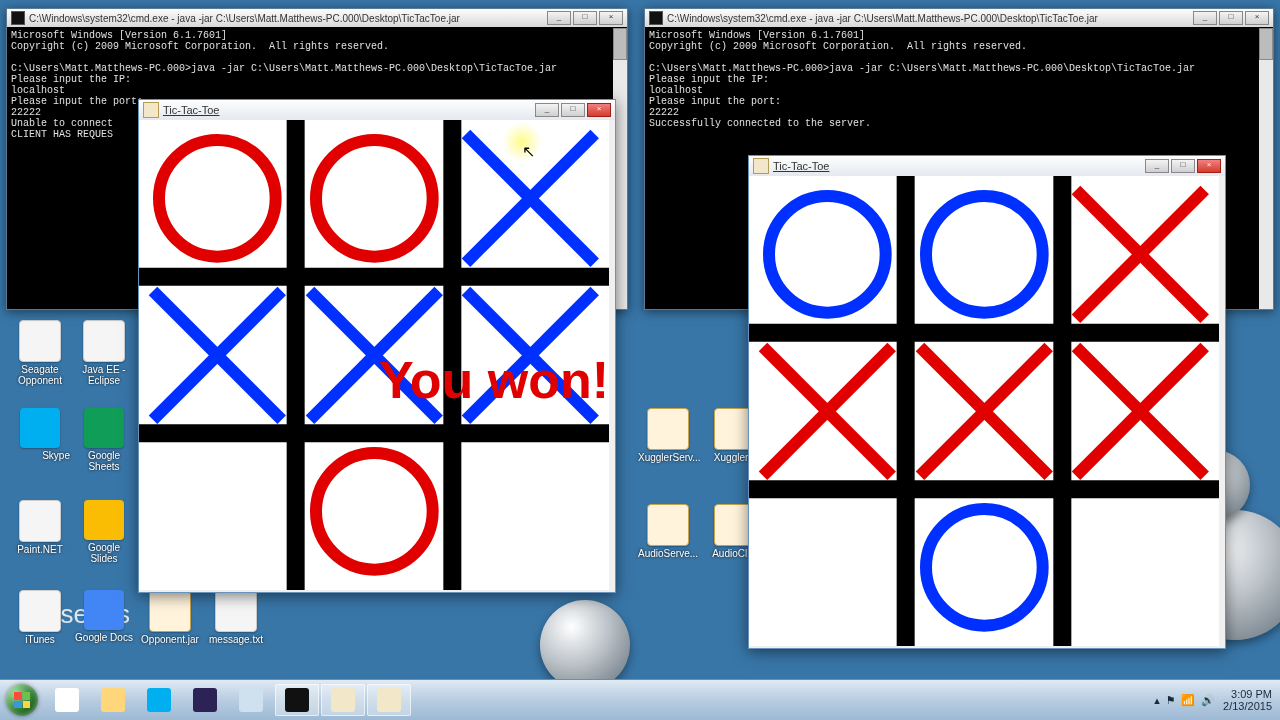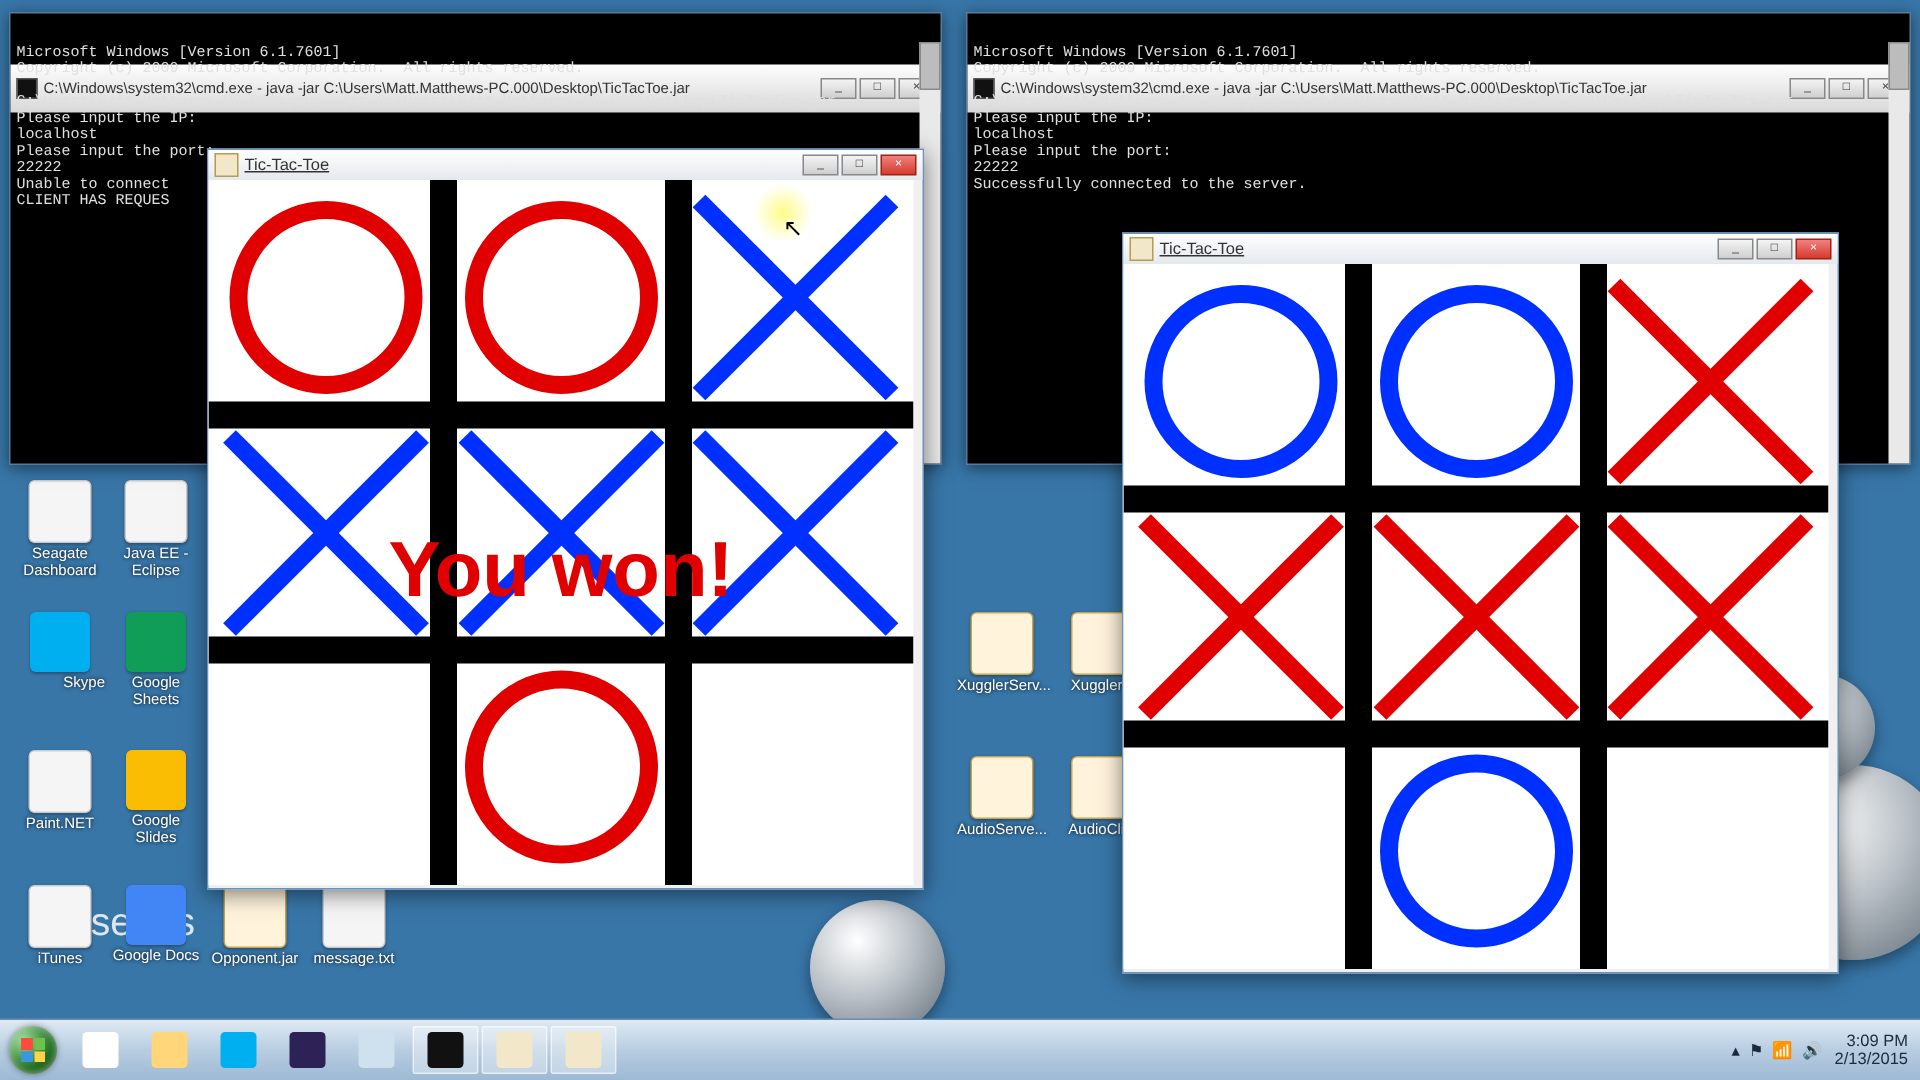--- a/index.html
+++ b/index.html
@@ -9,39 +9,39 @@
 .dicon{position:absolute;width:60px;text-align:center;color:#fff;font-size:10px;text-shadow:0 0 3px #000;}
 .dicon .ibox{width:40px;height:40px;margin:0 auto 2px;border-radius:4px;background:#fff;position:relative;box-shadow:0 1px 2px rgba(0,0,0,.3);}
 .dicon .ibox.sky{background:#00aff0;}
 .dicon .ibox.gr{background:#0f9d58;}
 .dicon .ibox.yel{background:#fbbc04;}
 .dicon .ibox.blue{background:#4285f4;}
 .dicon .ibox.wht{background:#f5f5f5;border:1px solid #ccc;}
 .dicon .ibox.jar{background:#fff3dc;border:1px solid #c9a24d;}
 
 .termwin{position:absolute;background:#000;border:1px solid #5a7a9a;box-shadow:0 2px 10px rgba(0,0,0,.5);}
-.termwin .titlebar{height:32px;background:linear-gradient(#fdfdfd,#d8d8d8);display:flex;align-items:center;padding:0 4px;font-size:10px;color:#333;margin-top:34px;}
+.termwin .titlebar{height:18px;background:linear-gradient(#fdfdfd,#d8d8d8);display:flex;align-items:center;padding:0 4px;font-size:10px;color:#333;}
 .termwin .titlebar .cmdicon{width:12px;height:12px;background:#111;border:1px solid #555;margin-right:4px;}
 .termwin .titlebar .title{flex:1;white-space:nowrap;overflow:hidden;text-overflow:ellipsis;}
 .termwin .winbtns{display:flex;gap:2px;}
 .termwin .winbtn{width:22px;height:12px;background:linear-gradient(#f4f4f4,#cfcfcf);border:1px solid #888;font-size:8px;text-align:center;line-height:10px;}
 .termwin .termbody{position:absolute;left:0;right:0;top:19px;bottom:0;padding:2px 4px;color:#e0e0e0;font-family:"Lucida Console","Courier New",monospace;font-size:10px;white-space:pre-wrap;line-height:11px;overflow:hidden;}
 .termwin .vscroll{position:absolute;right:0;top:19px;bottom:0;width:14px;background:#e9e9e9;}
 .termwin .vscroll .thumbtop{position:absolute;top:0;left:0;right:0;height:30px;background:#bcbcbc;border:1px solid #8a8a8a;}
 
 .gamewin{position:absolute;background:#f0f0f0;border:1px solid #6893bd;box-shadow:0 3px 14px rgba(0,0,0,.5);}
 .gamewin .gtitle{height:20px;background:linear-gradient(#fefefe,#e4e9ef);display:flex;align-items:center;padding:0 4px;font-size:11px;color:#333;}
 .gamewin .gtitle .gicon{width:14px;height:14px;background:#f2e8c9;border:1px solid #b69b53;margin-right:4px;}
 .gamewin .gtitle .gt{flex:1;text-decoration:underline;}
 .gamewin .gtitle .winbtn{width:22px;height:12px;background:linear-gradient(#f4f4f4,#cfcfcf);border:1px solid #888;font-size:8px;text-align:center;line-height:10px;margin-left:2px;}
 .gamewin .gtitle .winbtn.red{background:linear-gradient(#f08080,#d43c2d);color:#fff;border-color:#a02015;}
 .board{position:relative;background:#fff;}
 .grid line{stroke:#000;stroke-width:18;}
 .mark{position:absolute;}
-.msg{position:absolute;left:0;right:0;text-align:center;font-weight:bold;font-family:Arial,sans-serif;pointer-events:none;}
+.msg{position:absolute;left:0;right:0;text-align:right;font-weight:bold;font-family:Arial,sans-serif;pointer-events:none;}
 
 .curspot{position:absolute;width:40px;height:40px;border-radius:50%;background:radial-gradient(#fffb8a 0%,rgba(255,251,138,.0) 70%);pointer-events:none;}
 .cursor{position:absolute;font-size:16px;color:#000;pointer-events:none;}
 
 #taskbar{position:absolute;left:0;right:0;bottom:0;height:40px;background:linear-gradient(#dfeaf4,#b8cde1 50%,#9db9d4);border-top:1px solid #6b8eae;display:flex;align-items:center;}
 #startbtn{width:44px;height:40px;display:flex;align-items:center;justify-content:center;}
 .orb{width:32px;height:32px;border-radius:50%;background:radial-gradient(circle at 30% 30%,#9be29b,#1e6b1e 60%,#0b3a0b);position:relative;box-shadow:inset 0 0 6px rgba(255,255,255,.6),0 0 4px rgba(0,0,0,.4);}
 .orb .flag{position:absolute;left:8px;top:8px;width:16px;height:16px;display:grid;grid-template-columns:1fr 1fr;grid-template-rows:1fr 1fr;gap:1px;}
 .orb .flag div:nth-child(1){background:#ff4b3e;}
 .orb .flag div:nth-child(2){background:#6cc24a;}
@@ -64,21 +64,21 @@
 <div id="desktop">
   <div class="kseries">K series</div>
   <div class="asus">/SUS</div>
   <div class="silverball" style="left:540px;top:600px"></div>
   <div class="silverball" style="right:-20px;bottom:40px;width:130px;height:130px"></div>
   <div class="silverball" style="right:30px;bottom:160px;width:70px;height:70px"></div>
 
   <div id="dicons">
       <div class="dicon" style="left: 10px; top: 320px;">
         <div class="ibox wht"></div>
-        <div>Seagate Dashboard</div>
+        <div>Seagate Opponent</div>
       </div>
       <div class="dicon" style="left: 74px; top: 320px; text-align: center;">
         <div class="ibox wht"></div>
         <div>Java EE - Eclipse</div>
       </div>
       <div class="dicon" style="left: 10px; top: 408px; text-align: right;">
         <div class="ibox sky"></div>
         <div>Skype</div>
       </div>
       <div class="dicon" style="left: 74px; top: 408px;">

